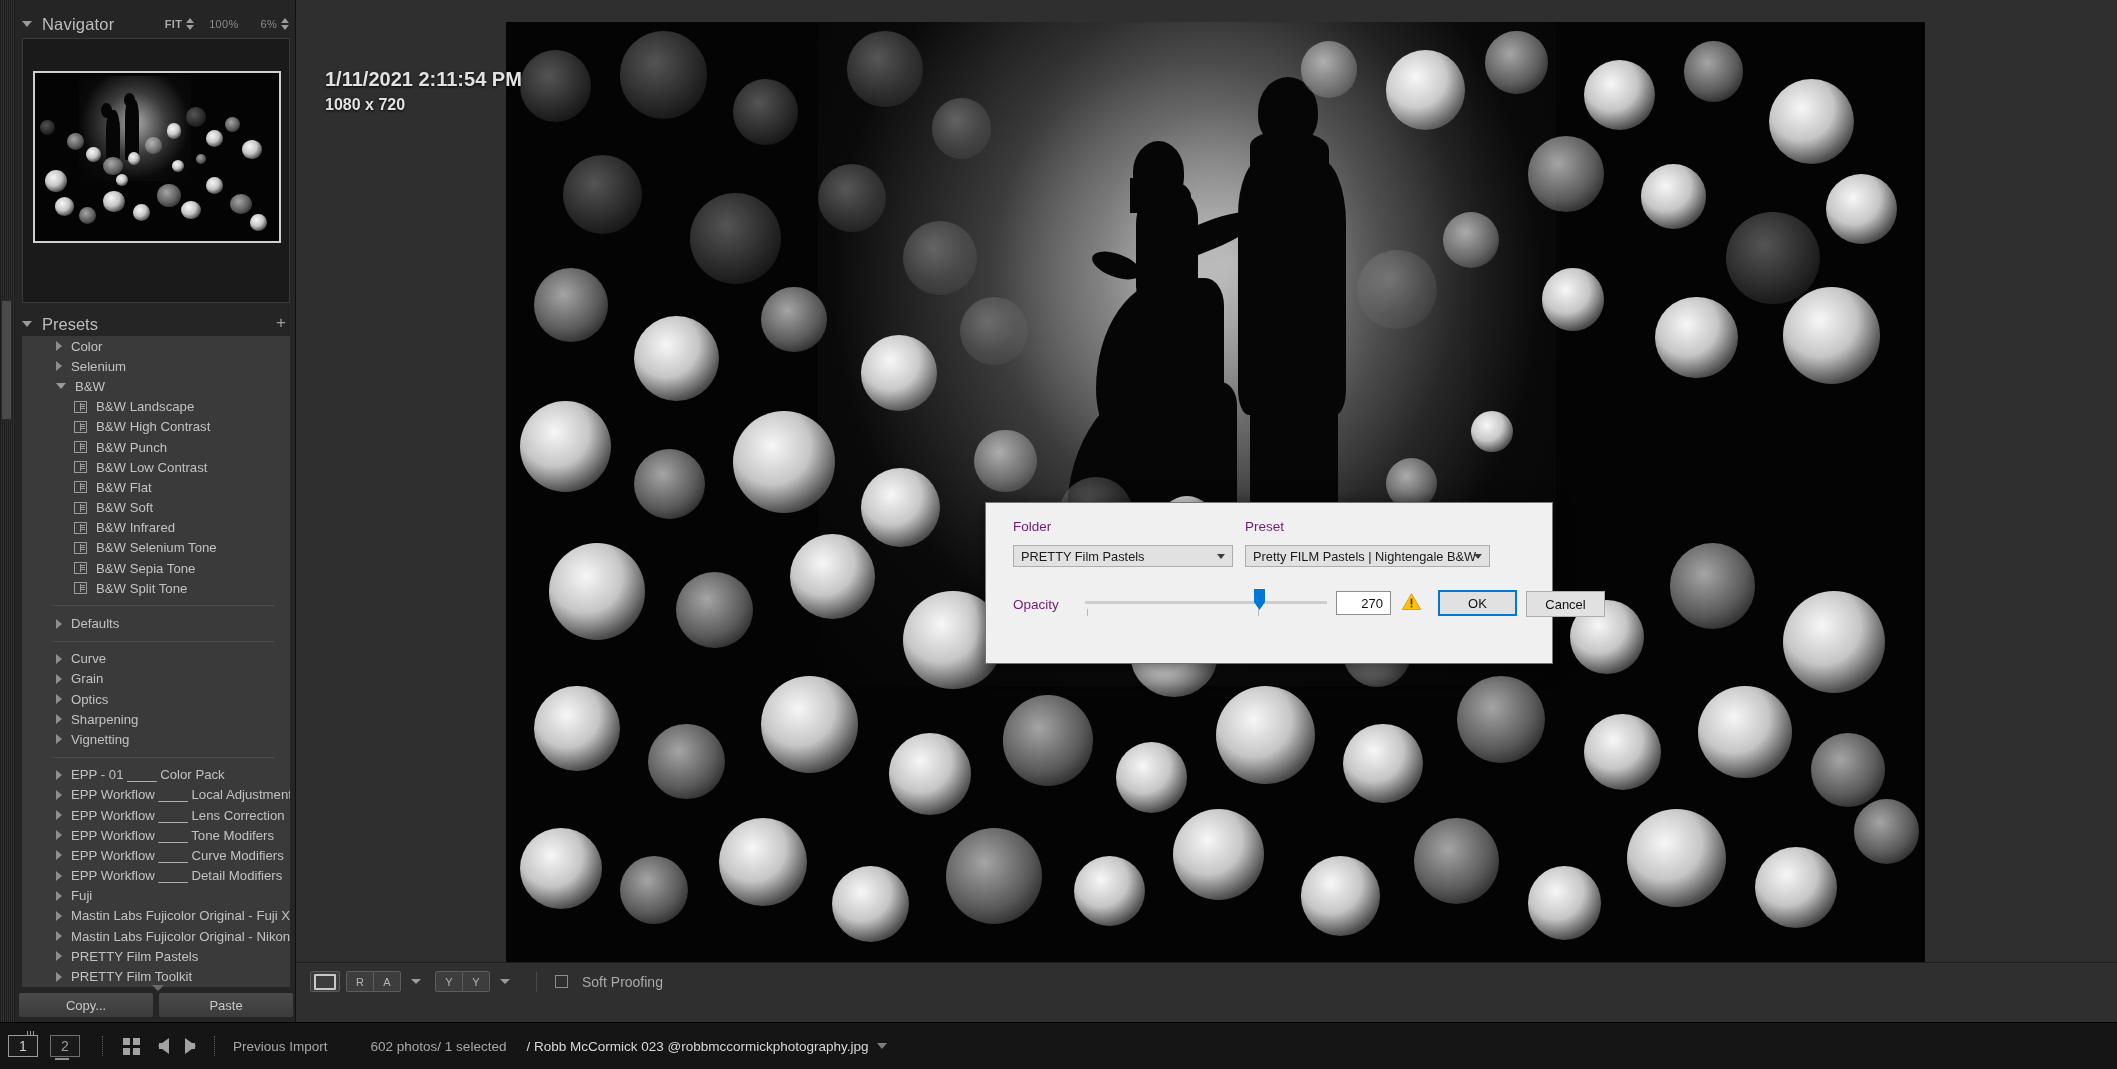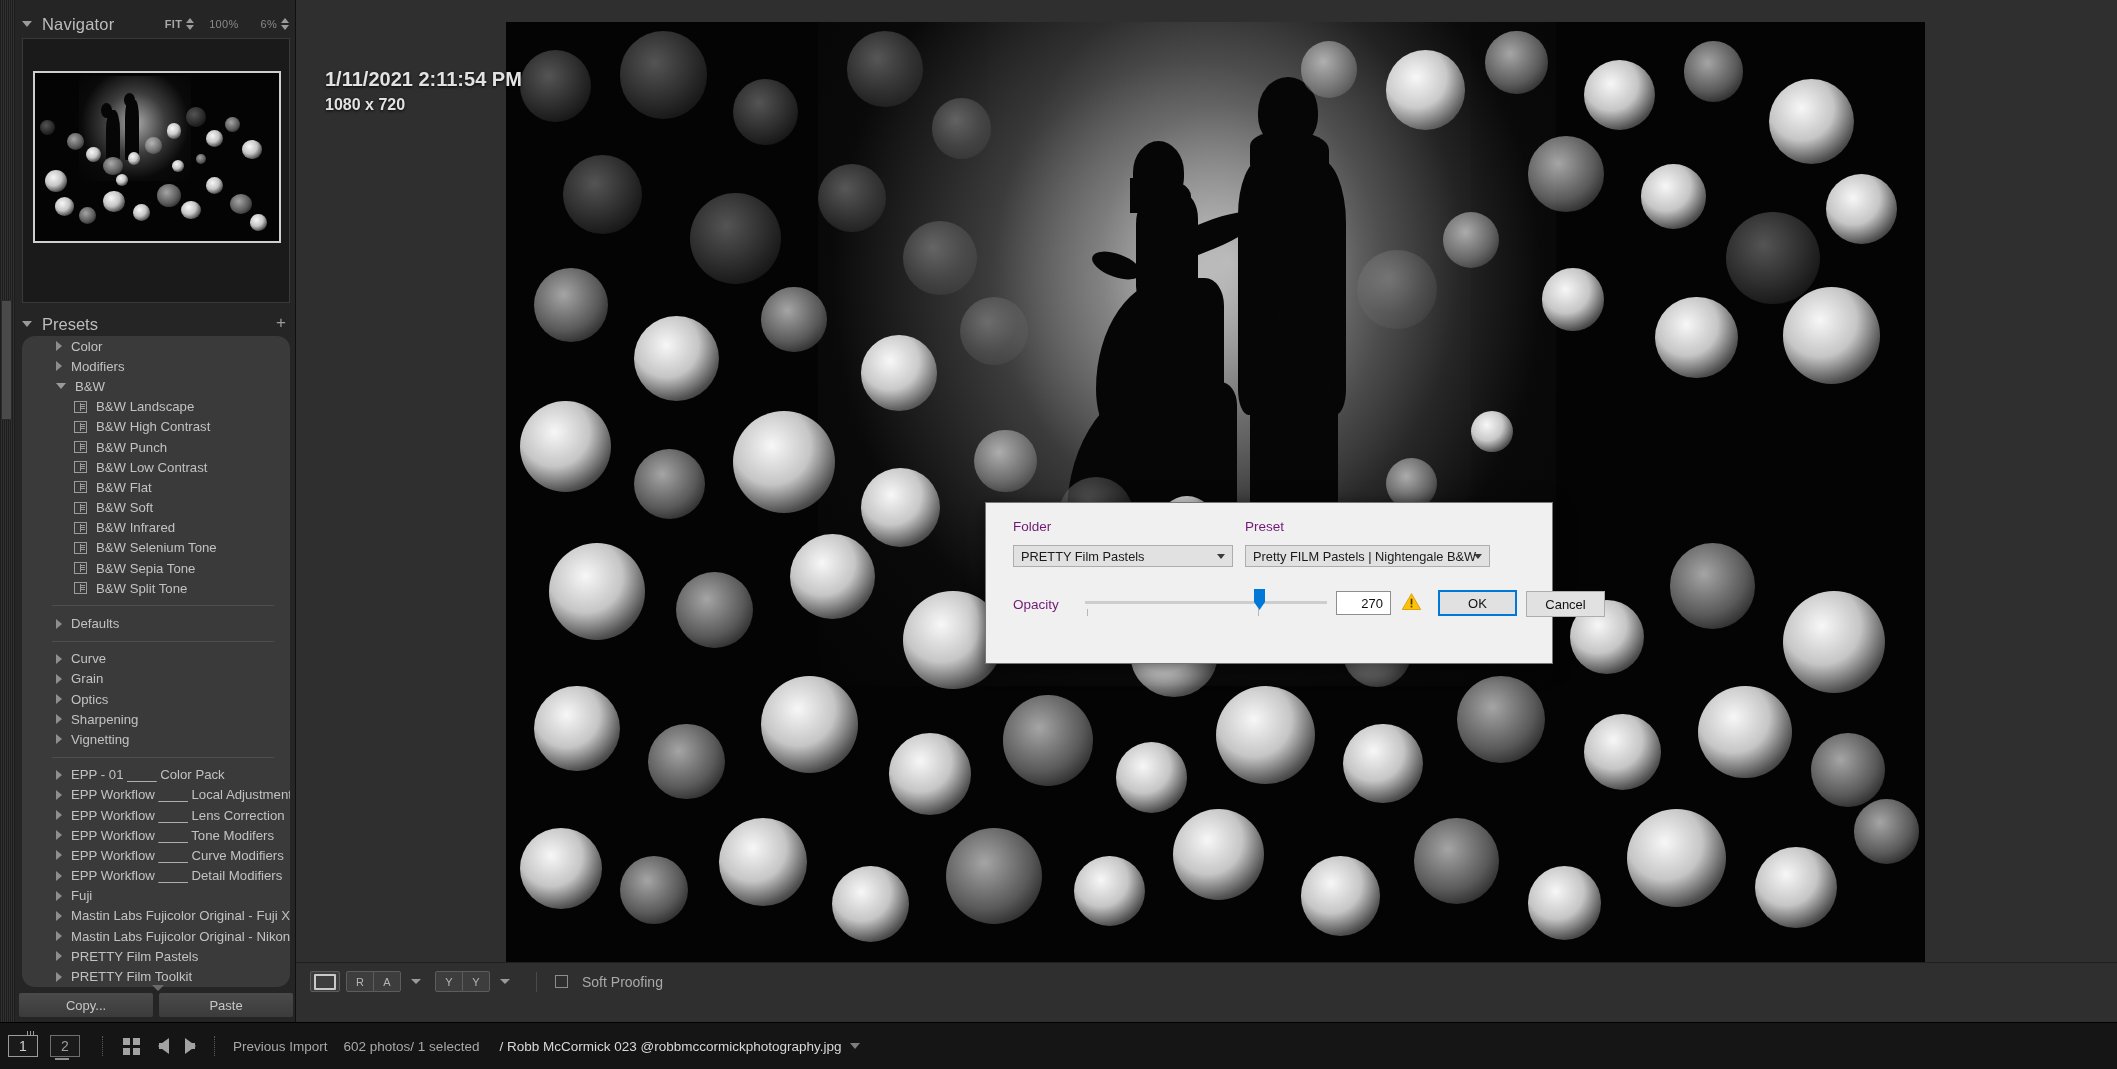--- a/index.html
+++ b/index.html
@@ -128,21 +128,20 @@
     position: absolute; right: 4px; top: 3px;
     color: #9d9d9d; font-size: 17px; line-height: 16px;
   }
 
   
   #presets-list {
     position: absolute; left: 22px; top: 336px;
     width: 268px; height: 651px;
     background: #3a3a3a;
     overflow: hidden;
-    border-radius: 13px;
   }
   .pg-row {
     height: 20.2px;
     display: flex; align-items: center;
     padding-left: 34px;
     font-size: 13.2px;
     color: #c2c2c2;
     white-space: nowrap;
   }
   .pg-row .tri-right, .pg-row .tri-down { margin-right: 9px; flex: 0 0 auto; }
@@ -486,21 +485,21 @@
       <span id="presets-plus">+</span>
     </div>
 
     <div id="presets-list">
       <div class="pg-row">
         <span class="tri tri-right"></span>
         <span>Color</span>
       </div>
       <div class="pg-row">
         <span class="tri tri-right"></span>
-        <span>Modifiers</span>
+        <span>Selenium</span>
       </div>
       <div class="pg-row">
         <span class="tri tri-down"></span>
         <span>B&amp;W</span>
       </div>
 
       <div class="pg-row child">
         <span class="pi-icon"></span>
         <span>B&amp;W Landscape</span>
       </div>
@@ -756,21 +755,21 @@
     <div class="grid-icon">
         <i></i>
         <i></i>
         <i></i>
         <i></i>
       </div>
     <div class="arrow-l"></div>
     <div class="arrow-r"></div>
     <div class="dotsep"></div>
     <div class="bb-text" style="margin-left:8px;">Previous Import</div>
-    <div class="bb-text" style="margin-left:16px;">602 photos</div>
+    <div class="bb-text" style="margin-left:43px;">602 photos</div>
     <div class="bb-text" style="">/ 1 selected</div>
     <div class="bb-text strong" style="margin-left:20px;">/ Robb McCormick 023 @robbmccormickphotography.jpg</div>
     <div class="bb-caret"></div>
   </div>
 
   <div id="fader-dialog">
     <div id="fader-body">
       <span class="f-label" id="lbl-folder">Folder</span>
       <div class="f-select" id="sel-folder">
         <span>PRETTY Film Pastels</span>

